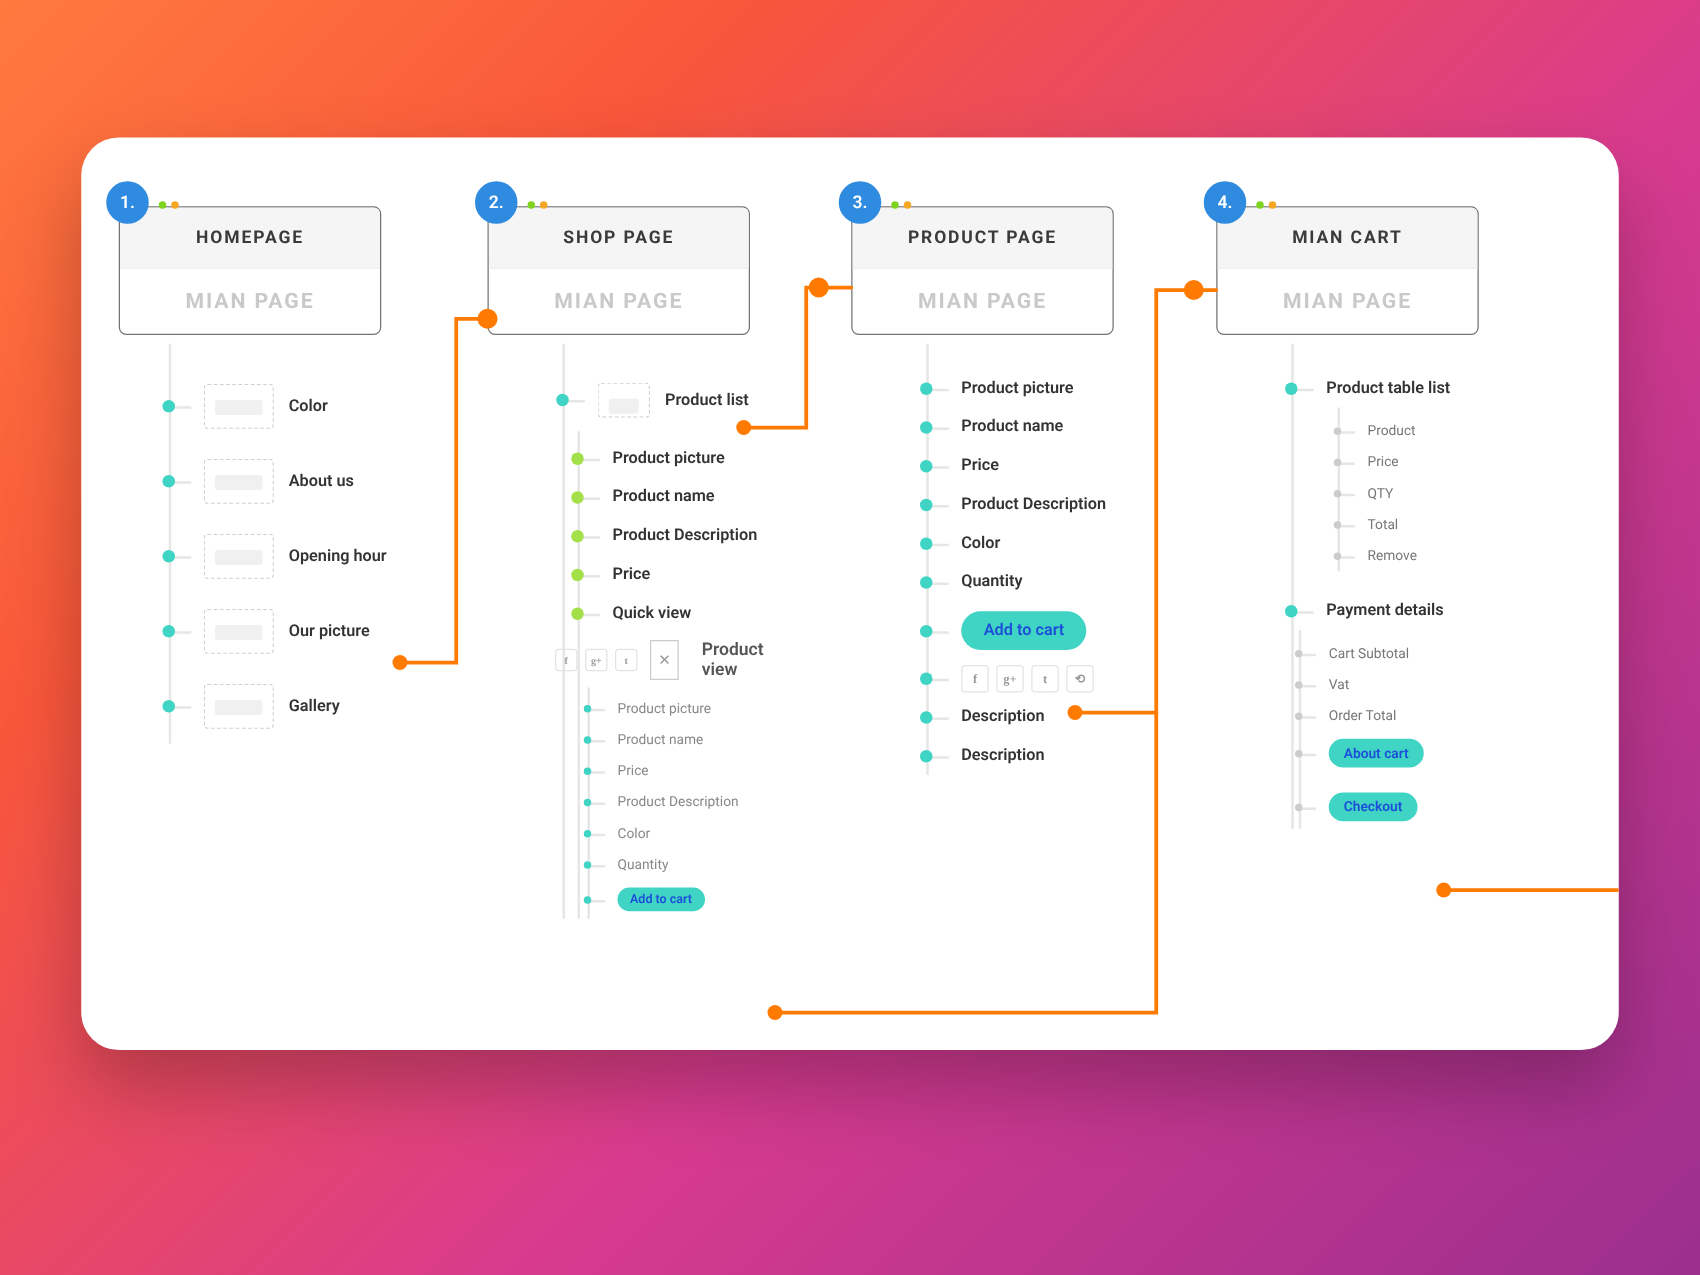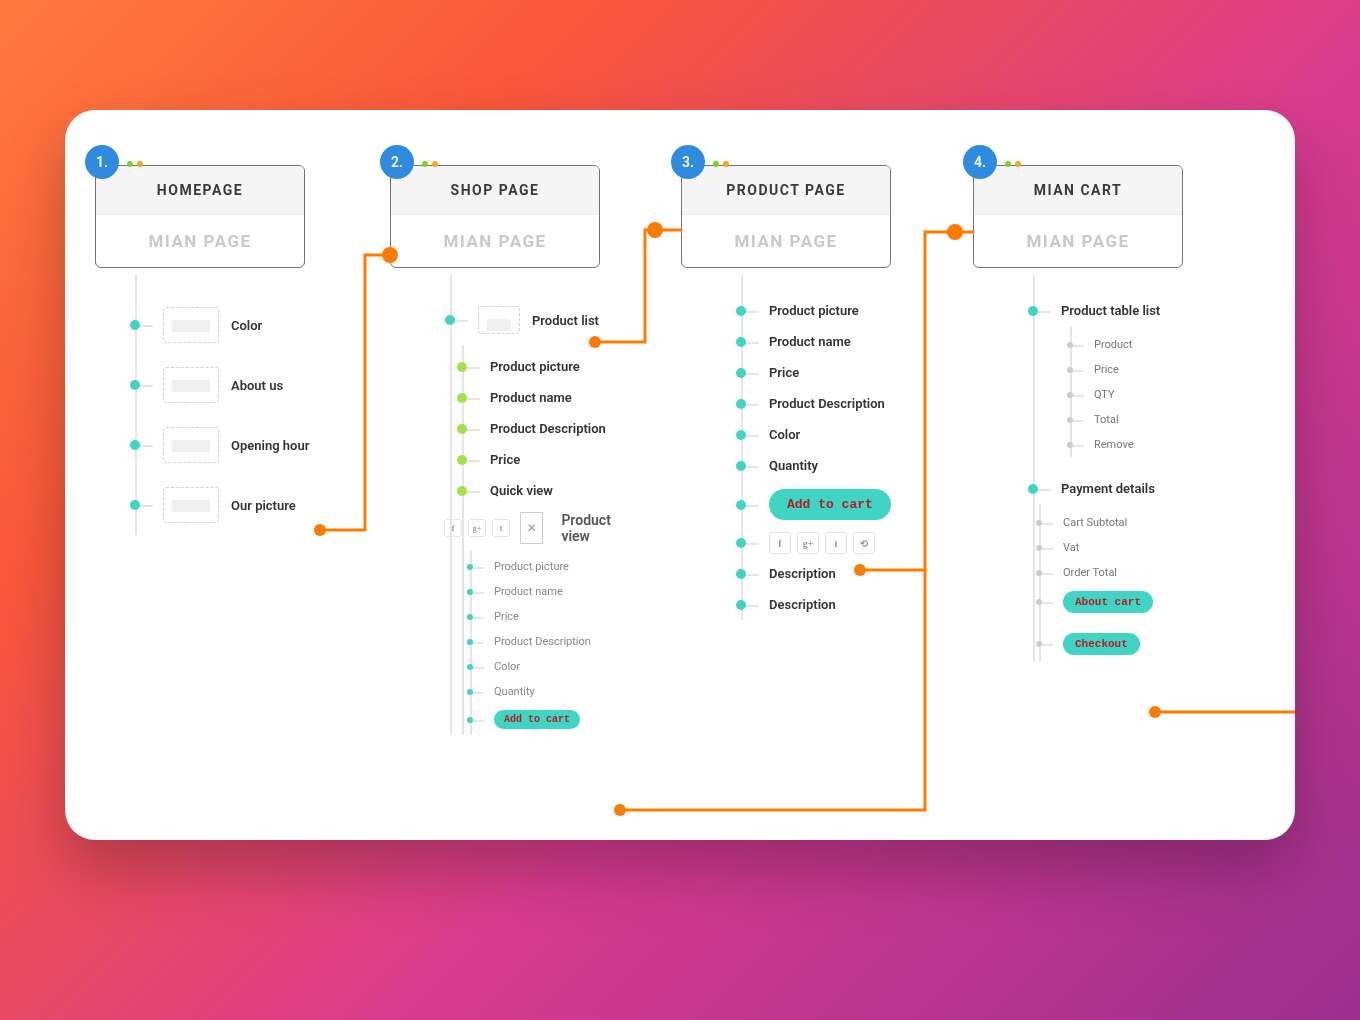--- a/index.html
+++ b/index.html
@@ -165,26 +165,25 @@
     position: absolute;
     left: 8px; right: 8px; top: 12px; height: 12px;
     background: #f0f0f0;
     border-radius: 2px;
   }
   .col1 .node { height: 60px; }
 
   .btn-pill {
     display: inline-block;
     background: #3fd4c4;
-    color: #b91c1c;
+    color: #1d4ed8;
     border-radius: 20px;
     padding: 8px 18px;
     font-size: 13px;
     font-weight: 600;
-    font-family: Liberation Mono, monospace;
   }
   .btn-pill.small {
     padding: 5px 12px;
     font-size: 11px;
   }
   .btn-pill.tiny {
     padding: 4px 10px;
     font-size: 10px;
   }
 
@@ -282,20 +281,25 @@
         <div class="node">
           <span class="dot"></span>
             <div class="thumb"></div>
           <span class="node-label">Opening hour</span>
         </div>
         <div class="node">
           <span class="dot"></span>
             <div class="thumb"></div>
           <span class="node-label">Our picture</span>
         </div>
+        <div class="node">
+          <span class="dot"></span>
+            <div class="thumb"></div>
+          <span class="node-label">Gallery</span>
+        </div>
       </div>
     </div>
 
     <div class="col col2">
       <div class="badge">2.</div>
       <div class="dots">
           <span class="d1"></span>
           <span class="d2"></span>
         </div>
       <div class="card">

